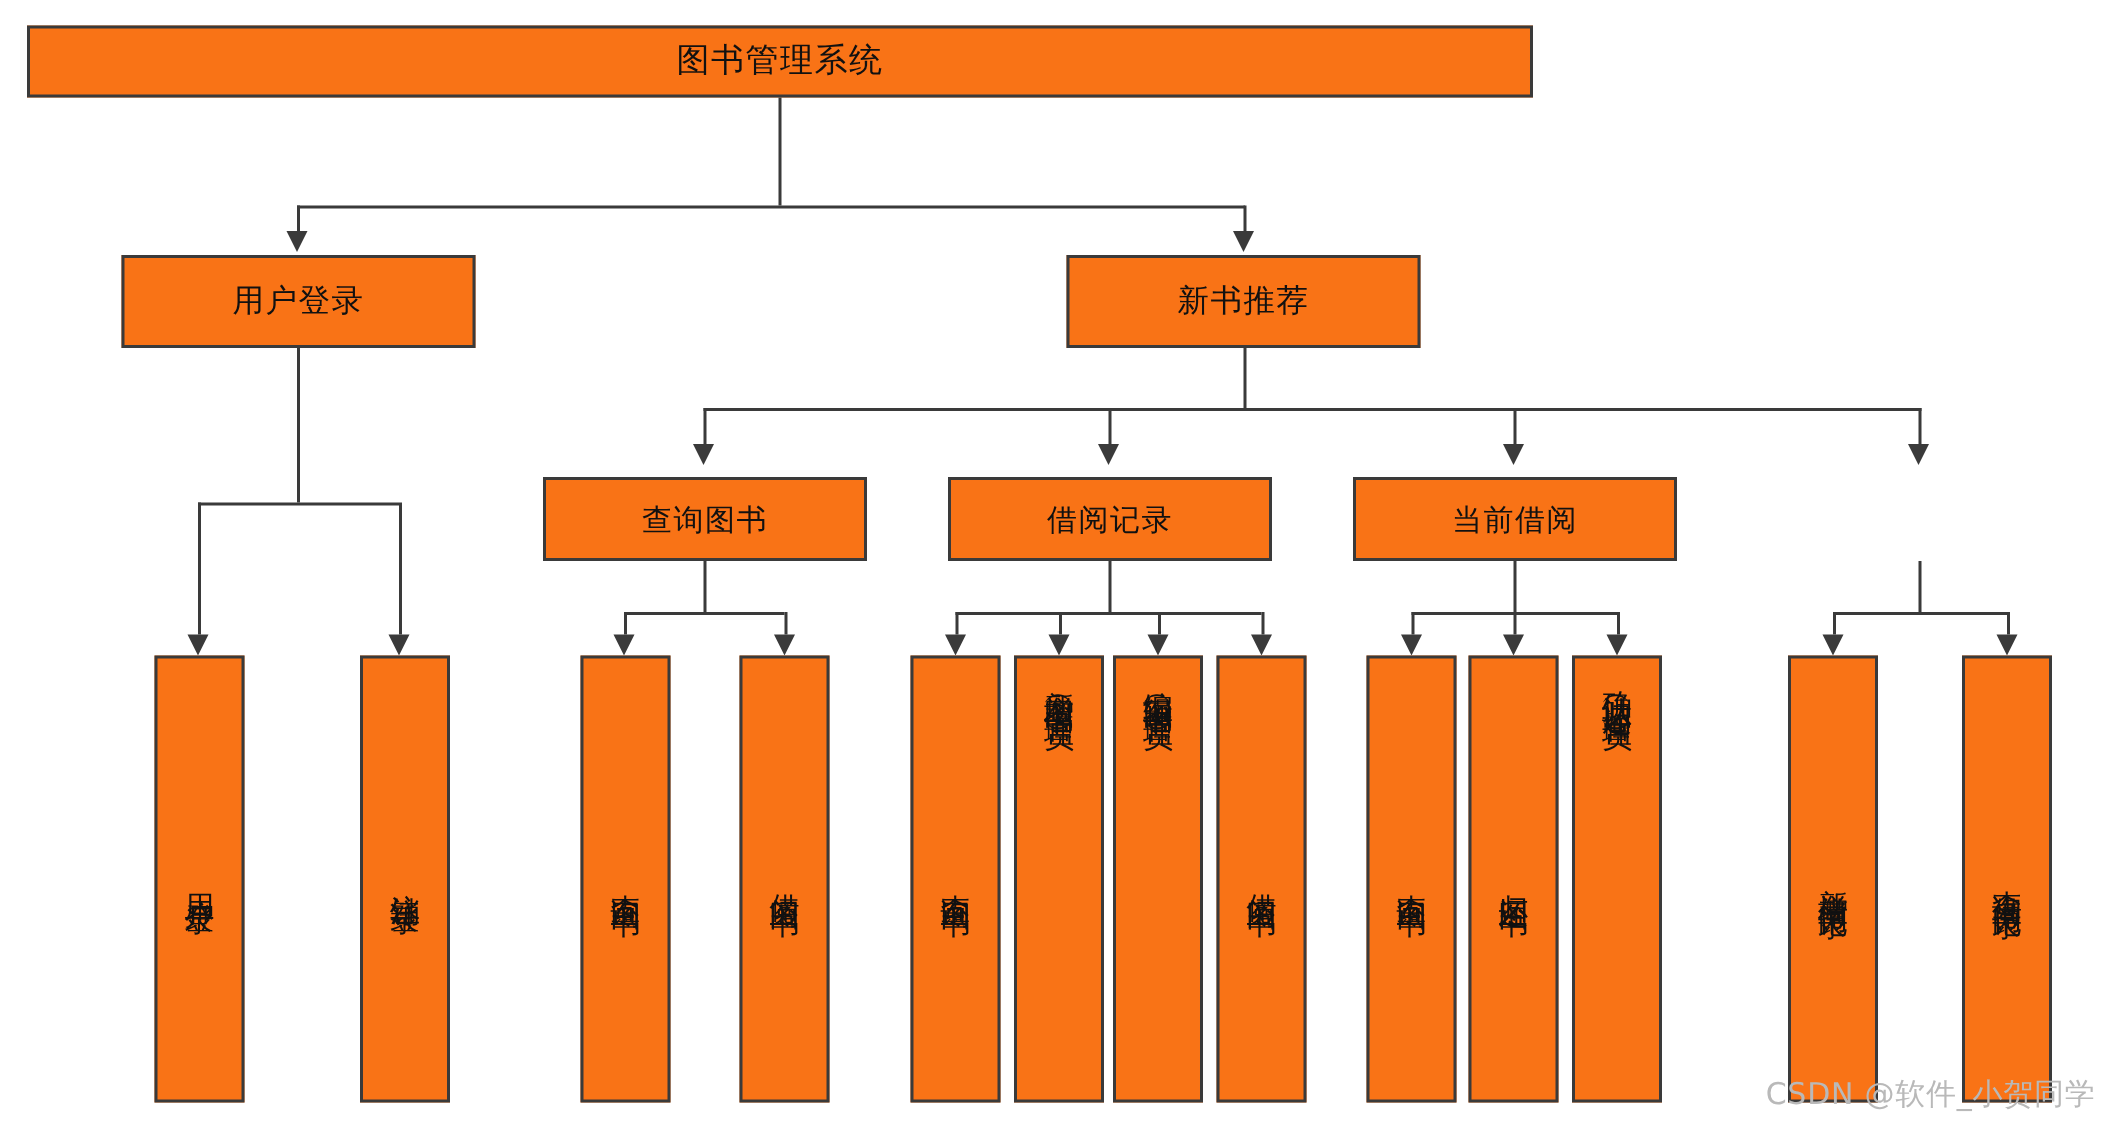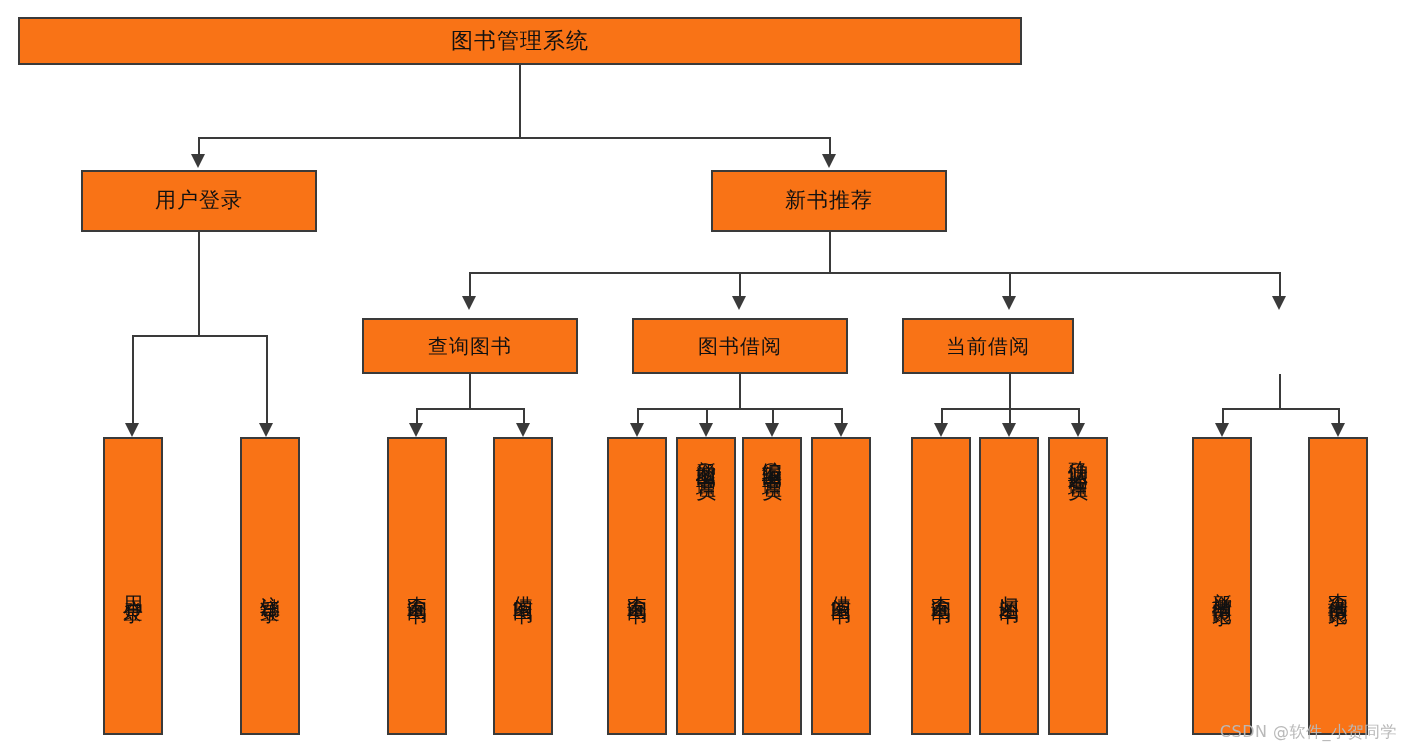--- a/index.html
+++ b/index.html
@@ -76,21 +76,21 @@
     border-left:7px solid transparent;
     border-right:7px solid transparent;
     border-top:14px solid #3a3a3a;
   }
 
   
   #watermark{
     position:absolute;
     right:8px;
     bottom:4px;
-    font-size:16px;
+    font-size:20px;
     color:#b9b9b9;
     letter-spacing:0.5px;
     white-space:nowrap;
     font-family:"DejaVu Sans","Liberation Sans",sans-serif;
   }
 </style>
 </head>
 <body>
 
 <div id="diagram">
@@ -130,23 +130,23 @@
   <div class="arrow" style="left:732px;top:296px;"></div>
   <div class="vline" style="left:1009px;top:272px;height:24px;"></div>
   <div class="arrow" style="left:1002px;top:296px;"></div>
   <div class="vline" style="left:1279px;top:272px;height:24px;"></div>
   <div class="arrow" style="left:1272px;top:296px;"></div>
 
   <div class="node level3" style="left:362px;top:318px;width:216px;height:56px;">
     <span class="label">查询图书</span>
   </div>
   <div class="node level3" style="left:632px;top:318px;width:216px;height:56px;">
-    <span class="label">图书借阅</span>
-  </div>
-  <div class="node level3" style="left:902px;top:318px;width:172px;height:56px;">
+    <span class="label">借阅记录</span>
+  </div>
+  <div class="node level3" style="left:902px;top:318px;width:216px;height:56px;">
     <span class="label">当前借阅</span>
   </div>
 
   <div class="vline" style="left:469px;top:374px;height:34px;"></div>
   <div class="hline" style="left:416px;top:408px;width:107px;"></div>
   <div class="vline" style="left:416px;top:408px;height:15px;"></div>
   <div class="arrow" style="left:409px;top:423px;"></div>
   <div class="vline" style="left:523px;top:408px;height:15px;"></div>
   <div class="arrow" style="left:516px;top:423px;"></div>
 

